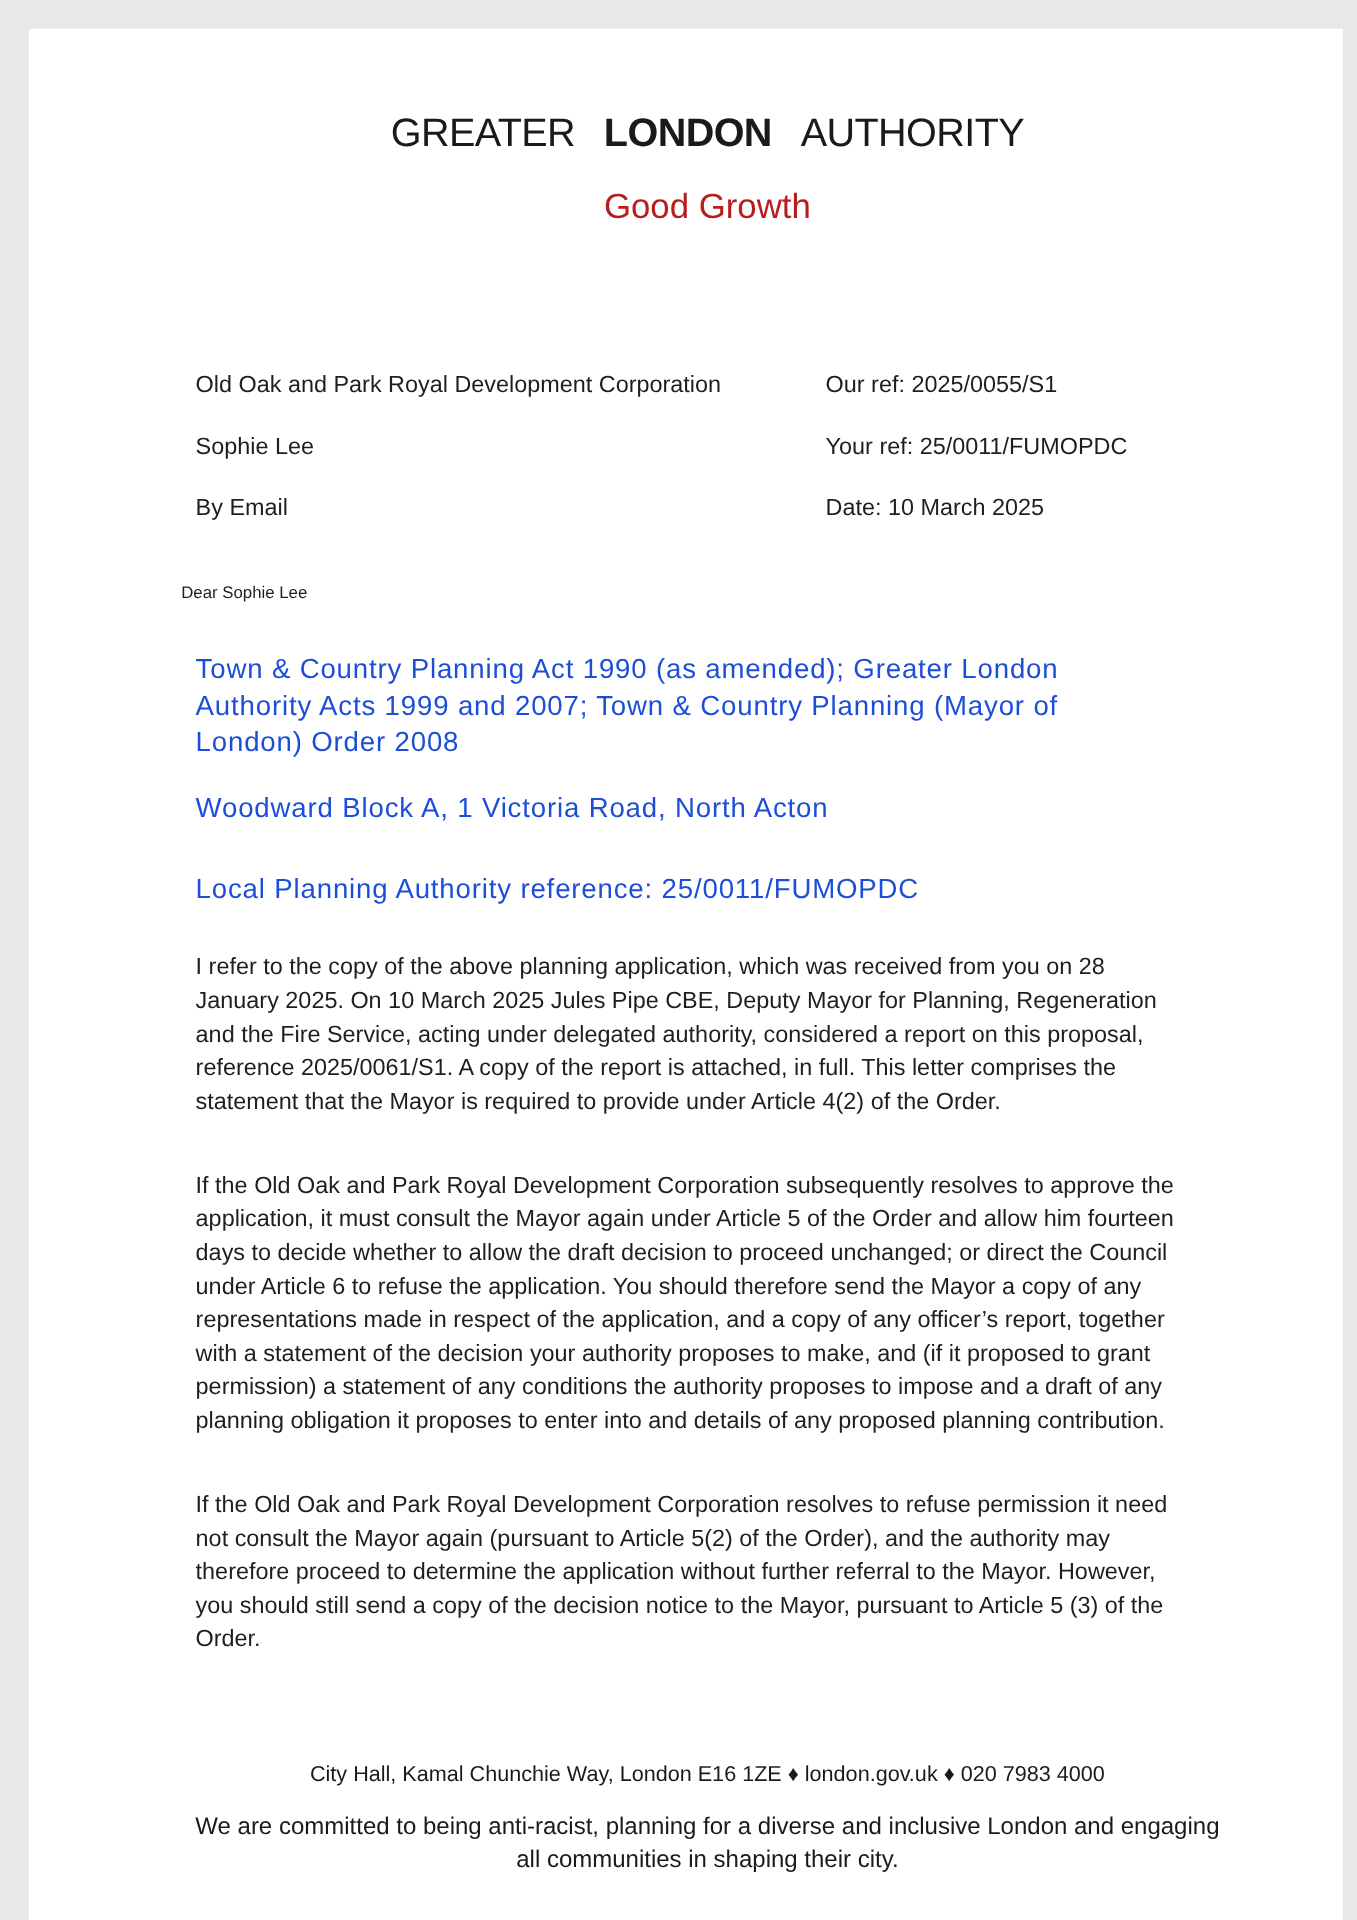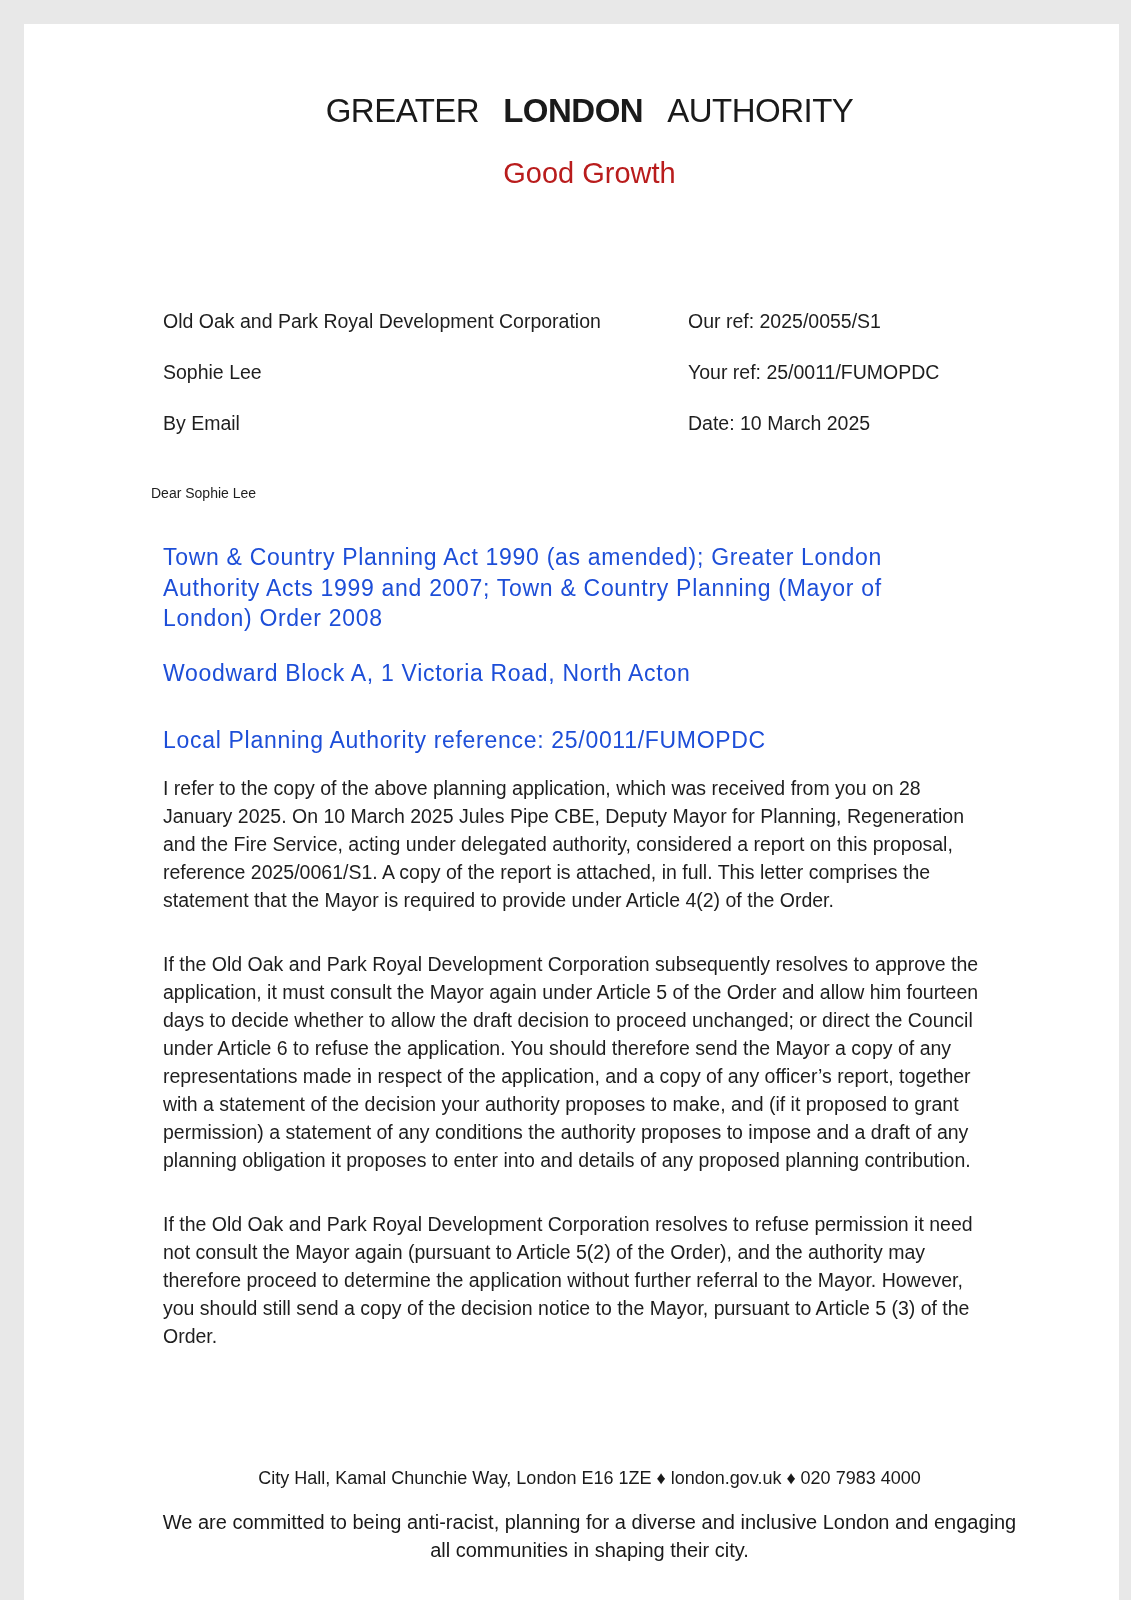--- a/index.html
+++ b/index.html
@@ -70,21 +70,21 @@
   }
   .subject .lpa-ref { margin-top: 13px; }
   .letter-body {
     position: absolute;
     left: 115px;
     top: 726px;
     width: 880px;
     font-size: 19.5px;
     line-height: 28px;
   }
-  .letter-body p { margin-bottom: 12px; }
+  .letter-body p { margin-bottom: 12px; margin-top: 18px; }
   .footer-address {
     position: absolute;
     top: 1432px;
     left: 0;
     width: 100%;
     text-align: center;
     font-size: 18px;
     color: #1a1a1a;
   }
   .footer-commitment {

